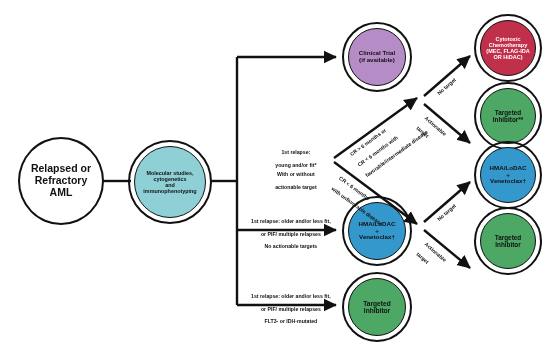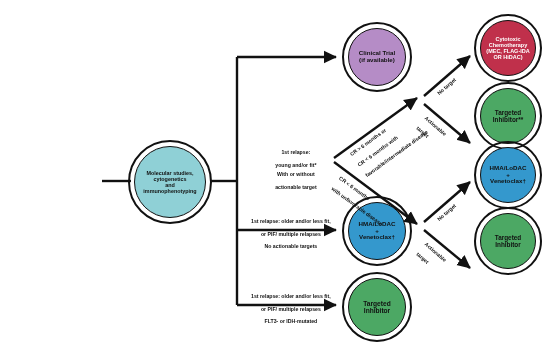--- a/index.html
+++ b/index.html
@@ -53,20 +53,25 @@
       <line x1="334" y1="162" x2="417" y2="224" marker-end="url(#ah)"></line>
 
       <line x1="424" y1="96" x2="470" y2="56" marker-end="url(#ah)"></line>
       <line x1="424" y1="104" x2="470" y2="143" marker-end="url(#ah)"></line>
 
       <line x1="424" y1="222" x2="470" y2="182" marker-end="url(#ah)"></line>
       <line x1="424" y1="230" x2="470" y2="268" marker-end="url(#ah)"></line>
     </g>
   </svg>
 
+  <div class="node n-start" style="left:18px;top:137px;width:86px;height:88px;border:2.2px solid #111;background:#fff;">
+    <span class="txt" style="white-space:pre-line;font-size:10.5px;">Relapsed or
+Refractory
+AML</span>
+  </div>
 
   <div class="ring" style="left:128px;top:140px;width:84px;height:84px;border-width:2.2px;"></div>
   <div class="node n-teal" style="left:134px;top:146px;width:72px;height:72px;border:1.8px solid #111;">
     <span style="white-space:pre-line;font-size:5.4px;">Molecular studies,
 cytogenetics
 and
 immunophenotyping</span>
   </div>
 
   <div class="ring" style="left:342px;top:22px;width:70px;height:70px;border-width:2.2px;"></div>

